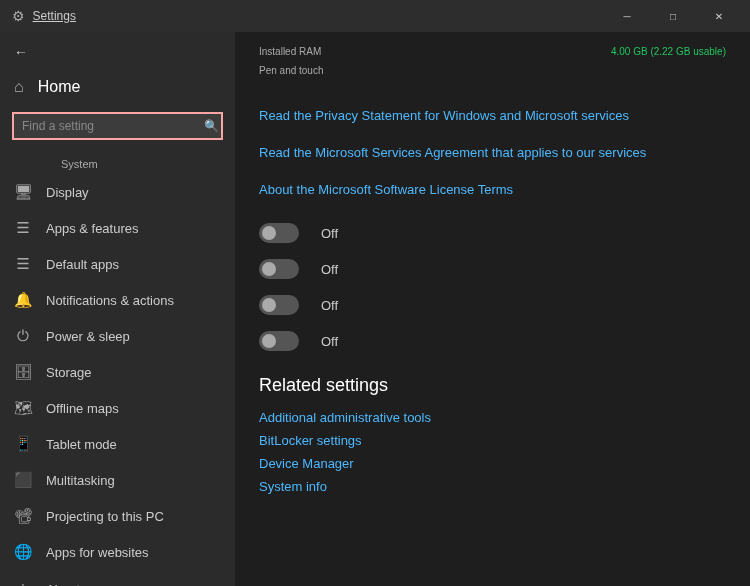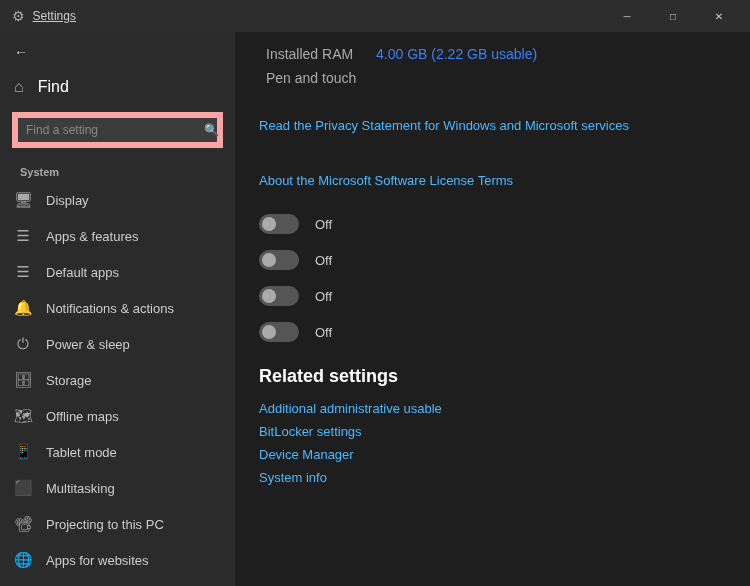--- a/index.html
+++ b/index.html
@@ -85,21 +85,21 @@
     }
     .home-icon { color: #aaaaaa; font-size: 16px; }
 
     .search-box {
       margin: 6px 12px 10px;
       position: relative;
     }
     .search-input {
       width: 100%;
       background: #3c3c3c;
-      border: 6px solid #fca5a5;
+      border: 2px solid #fca5a5;
       color: #cccccc;
       font-size: 12px;
       padding: 5px 28px 5px 8px;
       outline: none;
     }
     .search-input::placeholder { color: #888; }
     .search-icon-btn {
       position: absolute;
       right: 4px;
       top: 50%;
@@ -107,23 +107,24 @@
       color: #888;
       font-size: 12px;
       background: none;
       border: none;
       cursor: pointer;
     }
 
     .section-header {
       font-size: 11px;
       color: #aaaaaa;
-      padding: 8px 20px 4px;
-      font-weight: 700;
+      padding: 8px 14px 4px;
+      font-weight: 400;
       text-transform: none;
+      margin-left: 47px;
     }
 
     .sidebar-item {
       display: flex;
       align-items: center;
       gap: 14px;
       padding: 9px 14px;
       cursor: pointer;
       font-size: 13px;
       color: #cccccc;
@@ -138,31 +139,31 @@
       padding: 0 0 20px;
     }
 
     .info-table {
       padding: 10px 24px 0;
     }
     .info-row {
       display: flex;
       align-items: baseline;
       padding: 4px 0;
-      font-size: 14px;
-      margin-left: 7px;
+      font-size: 10px;
     }
     .info-label {
       color: #aaaaaa;
       width: 110px;
       flex-shrink: 0;
     }
     .info-value {
-      color: #3b82f6;
+      color: #22c55e;
       flex: 1;
+      text-align: right;
     }
 
     .link-section {
       padding: 8px 24px;
     }
     .info-link {
       display: block;
       font-size: 13px;
       color: #4db8ff;
       cursor: pointer;
@@ -172,21 +173,21 @@
 
     .toggles-section {
       padding: 16px 24px 8px;
       display: flex;
       flex-direction: column;
       gap: 16px;
     }
     .toggle-row {
       display: flex;
       align-items: center;
-      gap: 16px;
+      gap: 22px;
     }
     .toggle-switch {
       width: 40px;
       height: 20px;
       background: #555;
       border-radius: 10px;
       position: relative;
       flex-shrink: 0;
       cursor: pointer;
     }
@@ -204,21 +205,21 @@
     .toggle-label {
       font-size: 13px;
       color: #cccccc;
     }
 
     .related-settings {
       padding: 16px 24px 0;
     }
     .related-title {
       font-size: 18px;
-      font-weight: 700;
+      font-weight: 400;
       color: #ffffff;
       margin-bottom: 10px;
     }
     .related-link {
       display: block;
       font-size: 13px;
       color: #4db8ff;
       cursor: pointer;
       padding: 4px 0;
       text-decoration: none;
@@ -245,21 +246,21 @@
 </div>
 
 <div class="app-body">
 
   <div class="sidebar">
     <div class="sidebar-back">
       <span class="sidebar-back-icon">←</span>
     </div>
     <div class="home-item">
       <span class="home-icon">⌂</span>
-      <span>Find</span>
+      <span>Home</span>
     </div>
     <div class="search-box">
       <input class="search-input" type="text" placeholder="Find a setting" style="">
       <button class="search-icon-btn">🔍</button>
     </div>
     <div class="section-header">System</div>
 
     <div class="sidebar-item">
       <span class="sidebar-item-icon">🖥</span>
       <span>Display</span>
@@ -319,20 +320,21 @@
       </div>
       <div class="info-row">
         <span class="info-label">Pen and touch</span>
       </div>
     </div>
 
     <div class="link-section">
       <br>
       <a class="info-link">Read the Privacy Statement for Windows and Microsoft services</a>
       <br>
+      <a class="info-link">Read the Microsoft Services Agreement that applies to our services</a>
       <br>
       <a class="info-link">About the Microsoft Software License Terms</a>
     </div>
 
     <div class="toggles-section">
       <div class="toggle-row">
         <div class="toggle-switch"></div>
         <span class="toggle-label">Off</span>
       </div>
       <div class="toggle-row">
@@ -344,20 +346,20 @@
         <span class="toggle-label">Off</span>
       </div>
       <div class="toggle-row">
         <div class="toggle-switch"></div>
         <span class="toggle-label">Off</span>
       </div>
     </div>
 
     <div class="related-settings">
       <div class="related-title">Related settings</div>
-      <a class="related-link">Additional administrative usable</a>
+      <a class="related-link">Additional administrative tools</a>
       <a class="related-link">BitLocker settings</a>
       <a class="related-link">Device Manager</a>
       <a class="related-link">System info</a>
     </div>
 
   </div>
 </div>
 
 </body></html>

